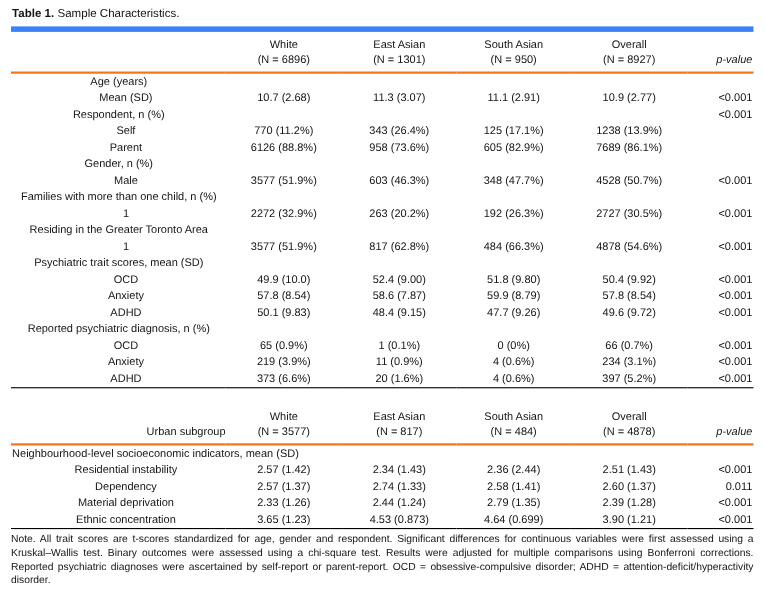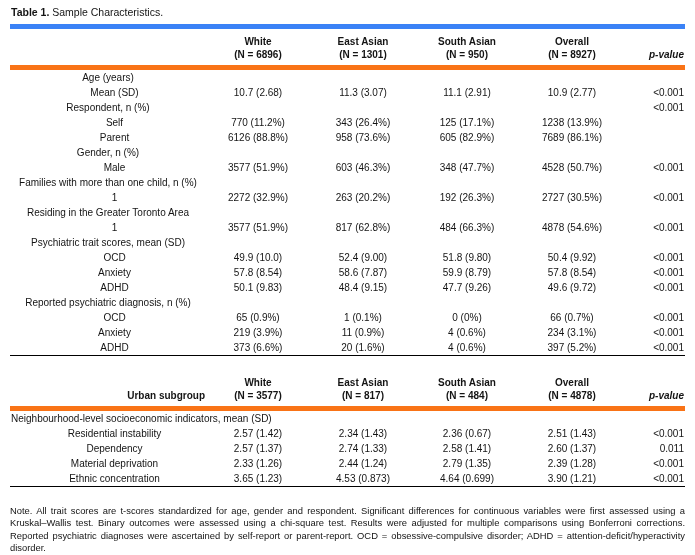--- a/index.html
+++ b/index.html
@@ -15,36 +15,36 @@
     border-bottom: 5px solid #3b82f6;
     width: 675px; box-sizing: border-box;
   }
   .caption .tnum { font-weight: bold; }
   table.stats {
     border-collapse: collapse; table-layout: fixed;
     width: 675px; border-bottom: 1px solid #000;
   }
   table.panel2 { margin-top: 14px; }
   thead th {
-    border-bottom: 5px solid #f97316;
-    font-weight: bold; vertical-align: bottom;
+    border-bottom: 2px solid #f97316;
+    font-weight: normal; vertical-align: bottom;
     padding: 7px 0 4px 0; font-size: 10px; line-height: 12.5px;
   }
   thead th.corner { text-align: right; padding-left: 1px; }
   thead th.p-col { font-style: italic; }
   th.data-col, td.data-col { text-align: center; }
   th.p-col, td.p-col { text-align: right; padding-right: 1px; }
   tbody td {
     font-size: 10px; line-height: 15px; height: 15px;
     padding: 0; white-space: nowrap; vertical-align: middle;
   }
   td.label-col { text-align: center; padding-left: 1px; overflow: visible; }
   td.label-col.indent { padding-left: 14px; }
   .note {
-    width: 675px; margin-top: 18px;
+    width: 675px; margin-top: 3px;
     font-size: 9.4px; line-height: 12.3px;
     text-align: justify; color: #141414;
   }
 </style>
 </head>
 <body>
 
 <div class="page">
 
   <div class="caption">
@@ -276,21 +276,21 @@
           <td class="data-col"></td>
           <td class="data-col"></td>
           <td class="data-col"></td>
           <td class="data-col"></td>
           <td class="p-col"></td>
         </tr>
         <tr>
           <td class="label-col indent">Residential instability</td>
           <td class="data-col">2.57 (1.42)</td>
           <td class="data-col">2.34 (1.43)</td>
-          <td class="data-col">2.36 (0.67)</td>
+          <td class="data-col">2.36 (2.44)</td>
           <td class="data-col">2.51 (1.43)</td>
           <td class="p-col">&lt;0.001</td>
         </tr>
         <tr>
           <td class="label-col indent">Dependency</td>
           <td class="data-col">2.57 (1.37)</td>
           <td class="data-col">2.74 (1.33)</td>
           <td class="data-col">2.58 (1.41)</td>
           <td class="data-col">2.60 (1.37)</td>
           <td class="p-col">0.011</td>

